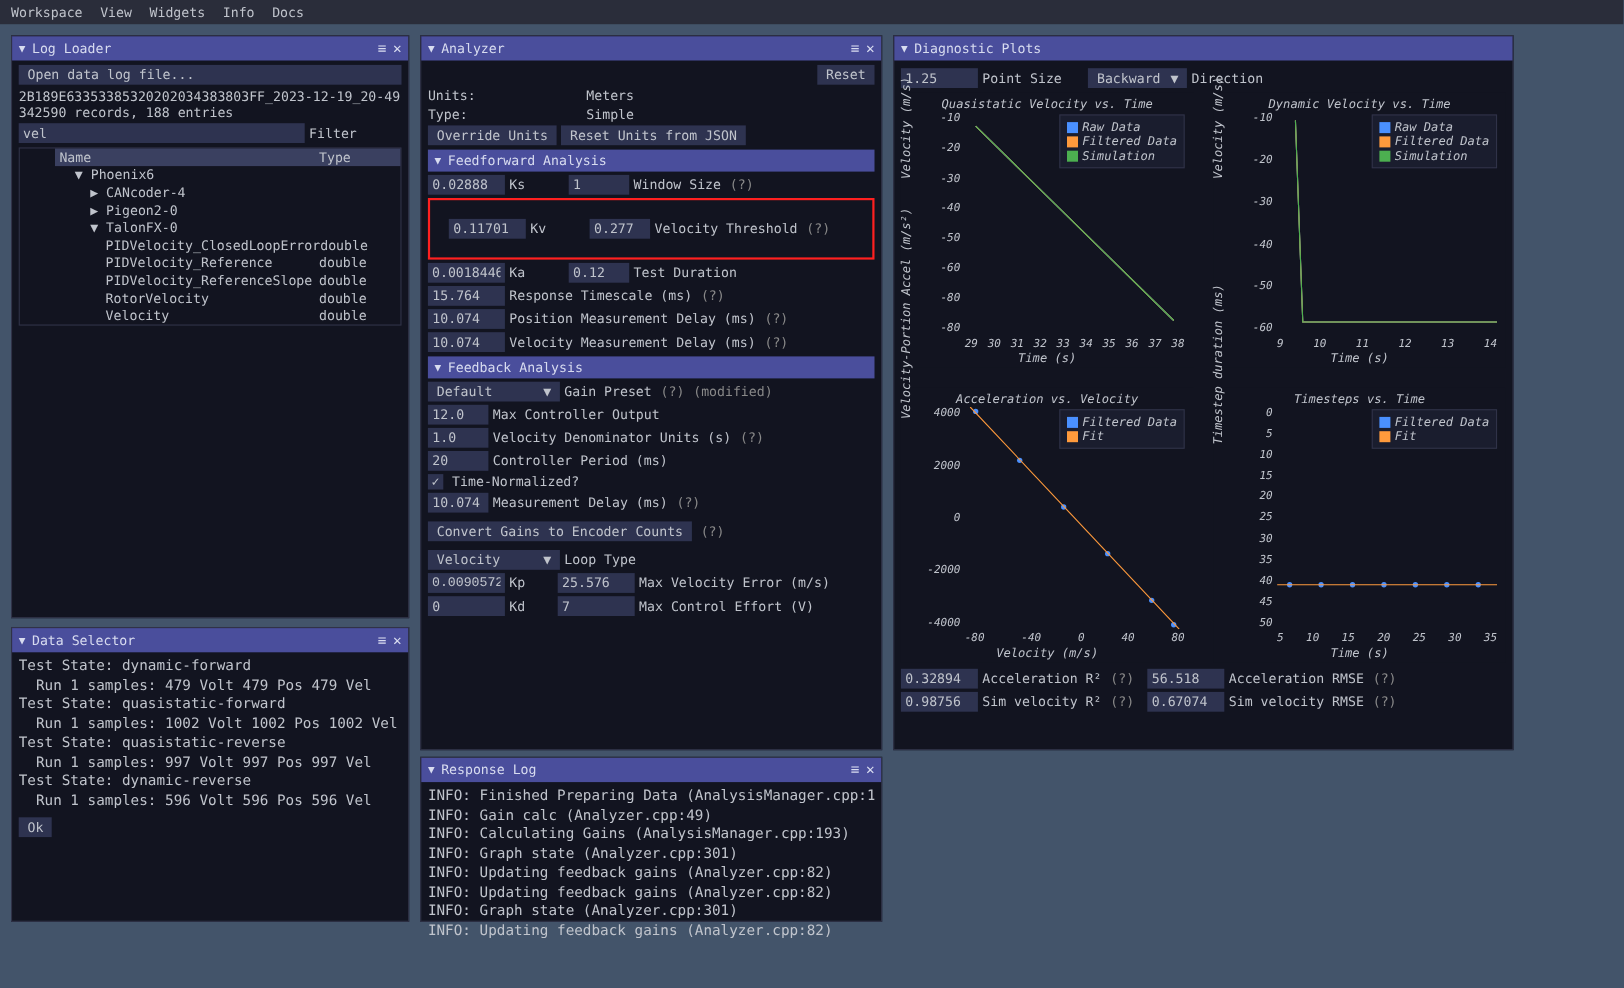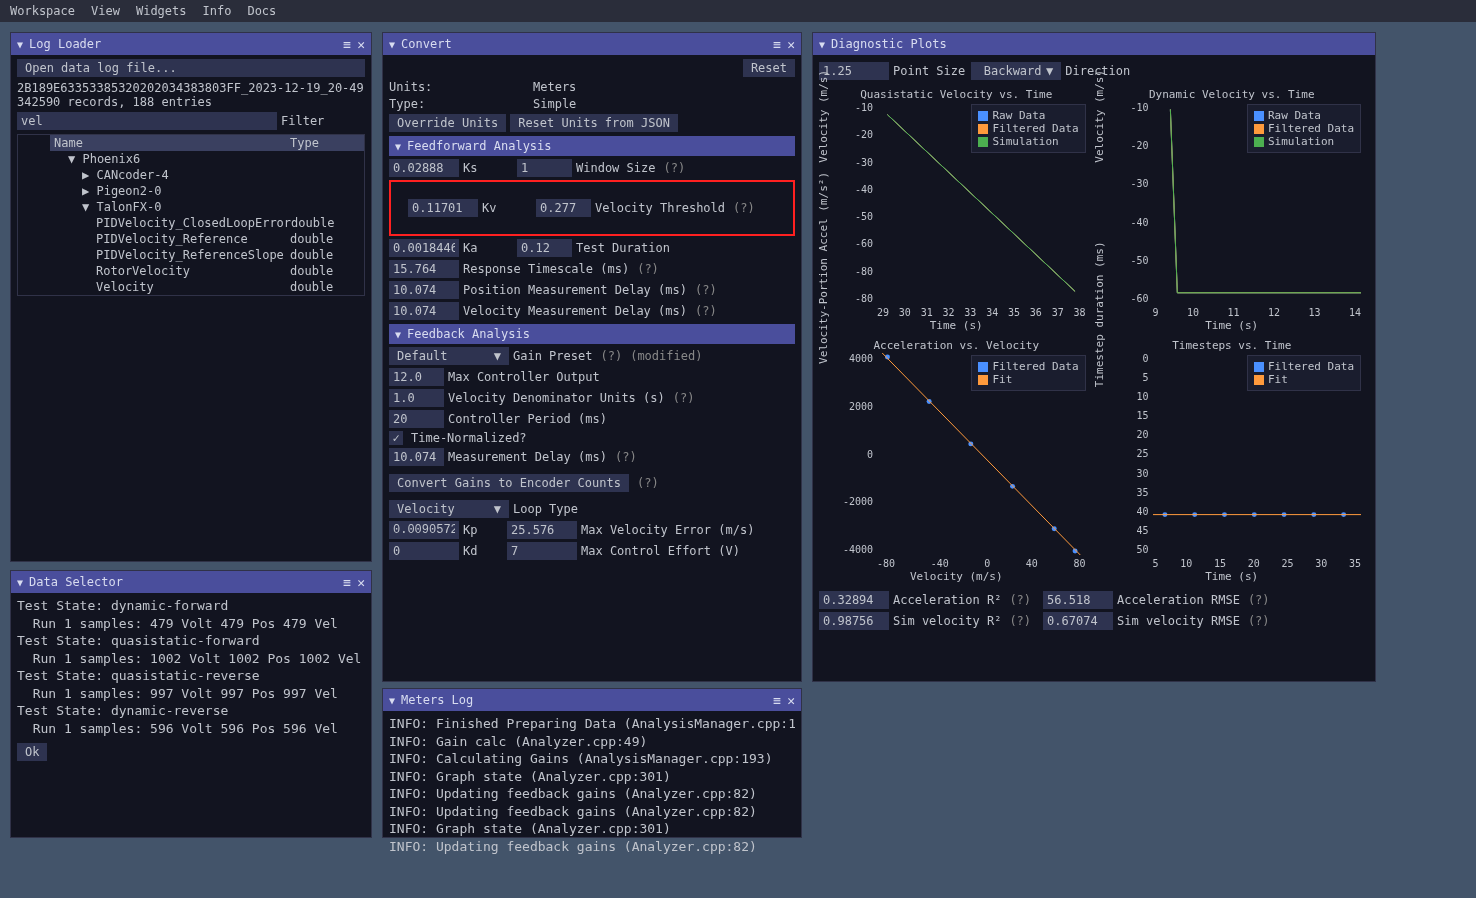--- a/index.html
+++ b/index.html
@@ -121,21 +121,21 @@
     <span class="icon">≡</span>
     <span class="icon">✕</span>
   </div>
   <div class="panel-body" id="ds-lines">
   <div class="log-line" style="white-space: pre;">Test State: dynamic-forward</div><div class="log-line" style="white-space: pre;">  Run 1 samples: 479 Volt 479 Pos 479 Vel</div><div class="log-line" style="white-space: pre;">Test State: quasistatic-forward</div><div class="log-line" style="white-space: pre;">  Run 1 samples: 1002 Volt 1002 Pos 1002 Vel</div><div class="log-line" style="white-space: pre;">Test State: quasistatic-reverse</div><div class="log-line" style="white-space: pre;">  Run 1 samples: 997 Volt 997 Pos 997 Vel</div><div class="log-line" style="white-space: pre;">Test State: dynamic-reverse</div><div class="log-line" style="white-space: pre;">  Run 1 samples: 596 Volt 596 Pos 596 Vel</div><button class="btn" style="margin-top: 6px;">Ok</button></div>
 </div>
 
 <div class="panel" style="left:382px; top:32px; width:420px; height:650px;">
   <div class="panel-header">
     <span class="tri">▼</span>
-    <span>Convert</span>
+    <span>Analyzer</span>
     <span class="sp"></span>
     <span class="icon">≡</span>
     <span class="icon">✕</span>
   </div>
   <div class="panel-body">
     <div style="text-align:right;"><button class="btn">Reset</button></div>
     <div class="row">
         <span style="width:140px;">Units:</span>
         <span>Meters</span>
       </div>
@@ -239,21 +239,21 @@
         <span style="width:40px;">Kd</span>
       <input class="input" style="width: 70px;" value="7">
         <span>Max Control Effort (V)</span>
     </div>
   </div>
 </div>
 
 <div class="panel" style="left:382px; top:688px; width:420px; height:150px;">
   <div class="panel-header">
     <span class="tri">▼</span>
-    <span>Meters Log</span>
+    <span>Response Log</span>
     <span class="sp"></span>
     <span class="icon">≡</span>
     <span class="icon">✕</span>
   </div>
   <div class="panel-body" id="plog-lines" style="overflow:hidden;">
       <div class="log-line">INFO: Finished Preparing Data (AnalysisManager.cpp:184)</div>
       <div class="log-line">INFO: Gain calc (Analyzer.cpp:49)</div>
       <div class="log-line">INFO: Calculating Gains (AnalysisManager.cpp:193)</div>
       <div class="log-line">INFO: Graph state (Analyzer.cpp:301)</div>
       <div class="log-line">INFO: Updating feedback gains (Analyzer.cpp:82)</div>
@@ -266,24 +266,24 @@
 <div class="panel" style="left:812px; top:32px; width:564px; height:650px;">
   <div class="panel-header">
     <span class="tri">▼</span>
     <span>Diagnostic Plots</span>
     <span class="sp"></span>
   </div>
   <div class="panel-body">
     <div class="row">
       <input class="input" style="width: 70px;" value="1.25">
       <span>Point Size</span>
-      <button class="btn" style="width:90px; text-align:center; margin-left:2px;"><span>Backward</span><span style="float:right;">▼</span></button>
+      <button class="btn" style="width:90px; text-align:left; margin-left:20px;"><span>Backward</span><span style="float:right;">▼</span></button>
       <span>Direction</span>
     </div>
-    <div style="display:grid; grid-template-columns:1fr 1fr; grid-template-rows:250px 250px; gap:1px; margin-top:4px;" id="charts-grid">
+    <div style="display:grid; grid-template-columns:1fr 1fr; grid-template-rows:250px 250px; gap:18px; margin-top:4px;font-style:italic;" id="charts-grid">
         <div class="chart">
           <div class="chart-title">Quasistatic Velocity vs. Time</div>
     <div class="axis-label-y">Velocity (m/s)</div>
     <div class="axis-label-x">Time (s)</div>
           <div class="ticks-y">
             <span>-10</span>
             <span>-20</span>
             <span>-30</span>
             <span>-40</span>
             <span>-50</span>

